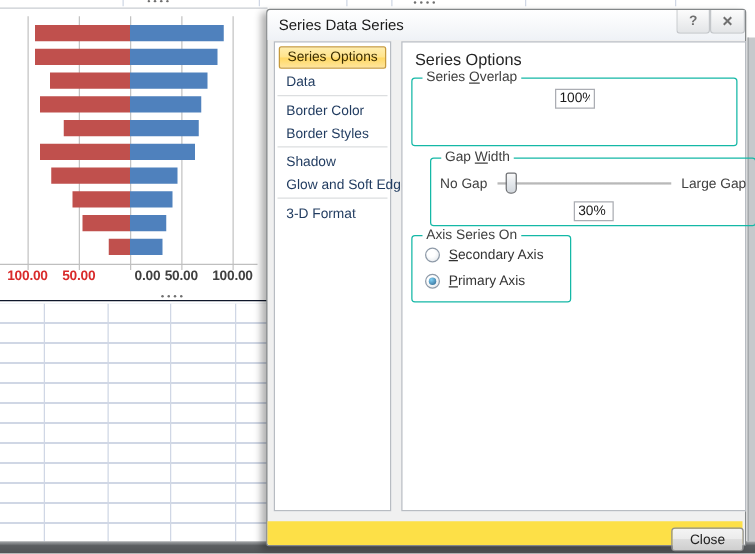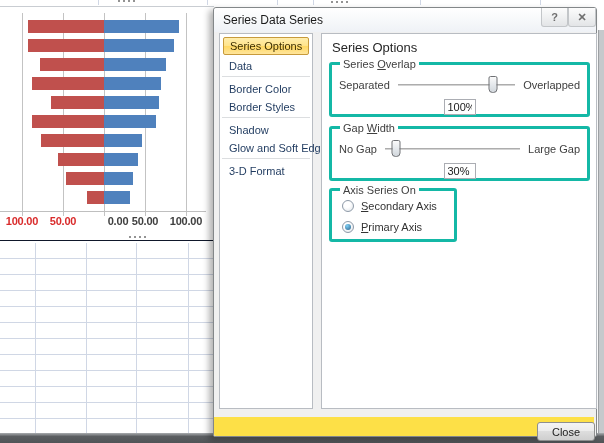--- a/index.html
+++ b/index.html
@@ -43,23 +43,23 @@
 
   .nav{position:absolute;left:5px;top:25px;width:94px;height:376px;background:#fff;border:1px solid #B8BCC2;}
   .nav-item{position:absolute;left:3px;right:3px;height:17px;line-height:17px;padding-left:6px;
     font-size:11px;color:#1F3A5F;cursor:default;white-space:nowrap;}
   .nav-item.sel{background:linear-gradient(to bottom,#FFEDAC 0%,#FFE48C 48%,#FFD863 52%,#FFE59B 100%);
     border:1px solid #C79A3B;border-radius:2px;color:#3D2F00;height:18px;line-height:16px;}
   .nav-sep{position:absolute;left:2px;right:2px;height:1px;background:#DCDEE0;}
 
   .content{position:absolute;left:107px;top:25px;width:276px;height:376px;background:#fff;border:1px solid #B8BCC2;}
   .heading{position:absolute;left:10px;top:6px;font-size:13px;color:#262626;}
-  .group{position:absolute;border:3px solid #14b8a6;border-radius:3px;}
+  .group{position:absolute;border:1px solid #14b8a6;border-radius:3px;}
   .g1{left:7px;top:28px;width:261px;height:55px;}
-  .g2{left:7px;top:92px;width:261px;height:55px;}
+  .g2{left:22px;top:92px;width:261px;height:55px;}
   .g3{left:7px;top:154px;width:128px;height:54px;}
   .glabel{position:absolute;top:-7px;left:8px;background:#fff;padding:0 3px;font-size:11px;color:#404040;white-space:nowrap;}
   .u{text-decoration:underline;}
   .srow{display:flex;align-items:center;gap:8px;margin:14px 7px 0 7px;}
   .slab{font-size:11px;color:#404040;white-space:nowrap;}
   .track{position:relative;flex:1;height:2px;background:linear-gradient(to bottom,#9A9A9A,#E6E6E6);}
   .thumb{position:absolute;top:-8px;width:9px;height:17px;transform:translateX(-50%);
     border:1px solid #6E7074;border-radius:2px 2px 4px 4px;
     background:linear-gradient(to bottom,#FAFAFA 0%,#E3E7EB 55%,#D2D7DC 100%);}
   .vrow{text-align:center;margin-top:6px;}
@@ -177,27 +177,20 @@
       <div class="nav-item" style="top:106px">Glow and Soft Edges</div>
       <div class="nav-sep" style="top:124px"></div>
       <div class="nav-item" style="top:129px">3-D Format</div>
     </div>
 
     <div class="content">
       <div class="heading">Series Options</div>
 
       <div class="group g1">
         <div class="glabel"><span>Series </span><span class="u">O</span><span>verlap</span></div>
-        <div class="srow">
-          <span class="slab">Separated</span>
-          <div class="track">
-            <div class="thumb" id="thumb-overlap" style="left: 81%;"></div>
-          </div>
-          <span class="slab">Overlapped</span>
-        </div>
         <div class="vrow"><input class="vbox" value="100%" style=""></div>
       </div>
 
       <div class="group g2">
         <div class="glabel"><span>Gap </span><span class="u">W</span><span>idth</span></div>
         <div class="srow">
           <span class="slab">No Gap</span>
           <div class="track">
             <div class="thumb" id="thumb-gap" style="left: 8%;"></div>
           </div>

